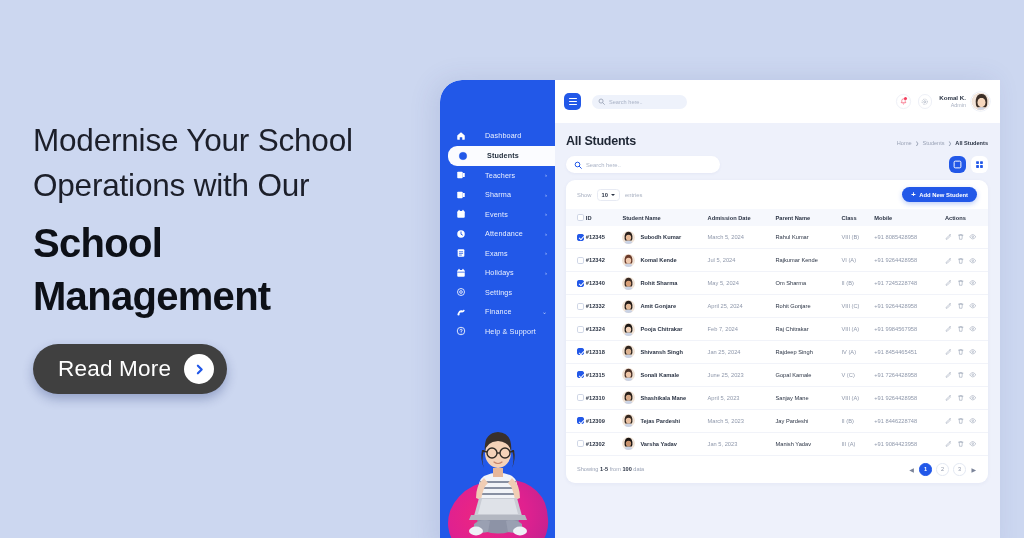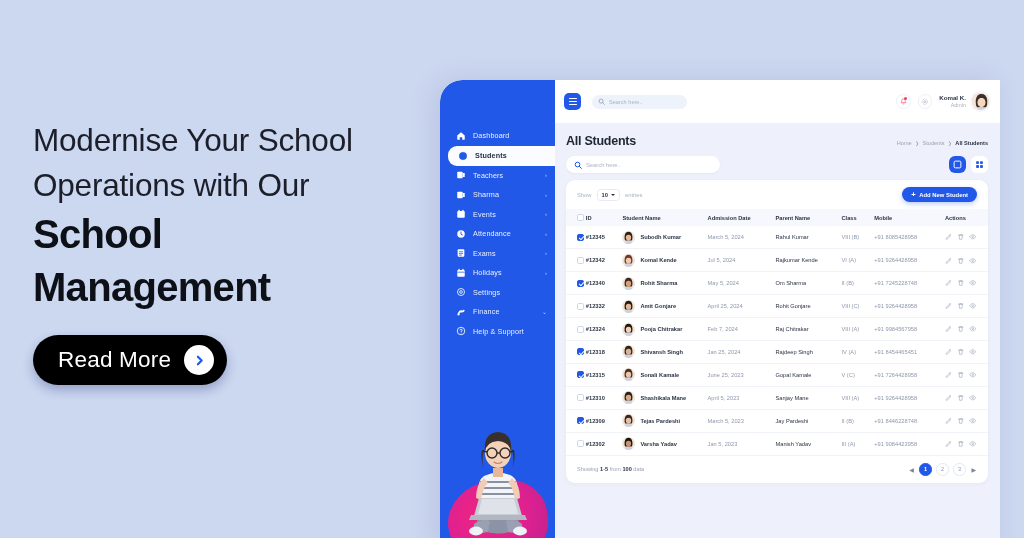--- a/index.html
+++ b/index.html
@@ -16,24 +16,24 @@
     padding: 118px 0 0 33px;
   }
   .promo-line {
     font-size: 31.5px; line-height: 45px; color: #1c1f2a;
     font-weight: 400; letter-spacing: -0.2px; white-space: nowrap;
   }
   .promo-strong {
     font-size: 40px; line-height: 53px; color: #0d1017;
     font-weight: 700; letter-spacing: -0.7px; white-space: nowrap;
   }
-  #promo-strong-wrap { }
+  #promo-strong-wrap { margin-top: 9px; }
   #read-more {
     margin-top: 21px; display: inline-flex; align-items: center; gap: 13px;
-    background: #000000; border-radius: 30px;
+    background: #404040; border-radius: 30px;
     padding: 10px 13px 10px 25px;
     box-shadow: 0 5px 11px rgba(20,40,110,.30);
     cursor: pointer; border: none;
   }
   #read-more .rm-label {
     color: #fff; font-size: 22.5px; font-weight: 400; letter-spacing: .2px;
   }
   #read-more .rm-arrow {
     width: 30px; height: 30px; border-radius: 50%; background: #fff;
     display: flex; align-items: center; justify-content: center;
@@ -59,21 +59,21 @@
   #side-menu { padding-top: 46px; }
   .side-item {
     position: relative; display: flex; align-items: center;
     height: 19.5px; margin: 0 0 0 0; padding: 0 8px 0 14px;
     color: #e8eeff; cursor: pointer;
   }
   .side-item + .side-item { margin-top: 0px; }
   .side-ico { width: 13px; height: 13px; flex: 0 0 13px; display:flex; align-items:center; justify-content:center; }
   .side-ico svg { display: block; }
   .side-label {
-    font-size: 7.2px; margin-left: 6px; letter-spacing: .15px;
+    font-size: 7.2px; margin-left: 18px; letter-spacing: .15px;
     color: #eaf0ff; white-space: nowrap;
   }
   .side-caret {
     margin-left: auto; font-size: 6px; color: #bed0fb; line-height: 1;
   }
   .side-item.active {
     background: #fbfcff; border-radius: 9px 0 0 9px;
     margin-left: 8px; padding-left: 8px; width: 109px; height: 20px;
   }
   .side-item.active .side-label { color: #24303f; font-weight: 700; }

